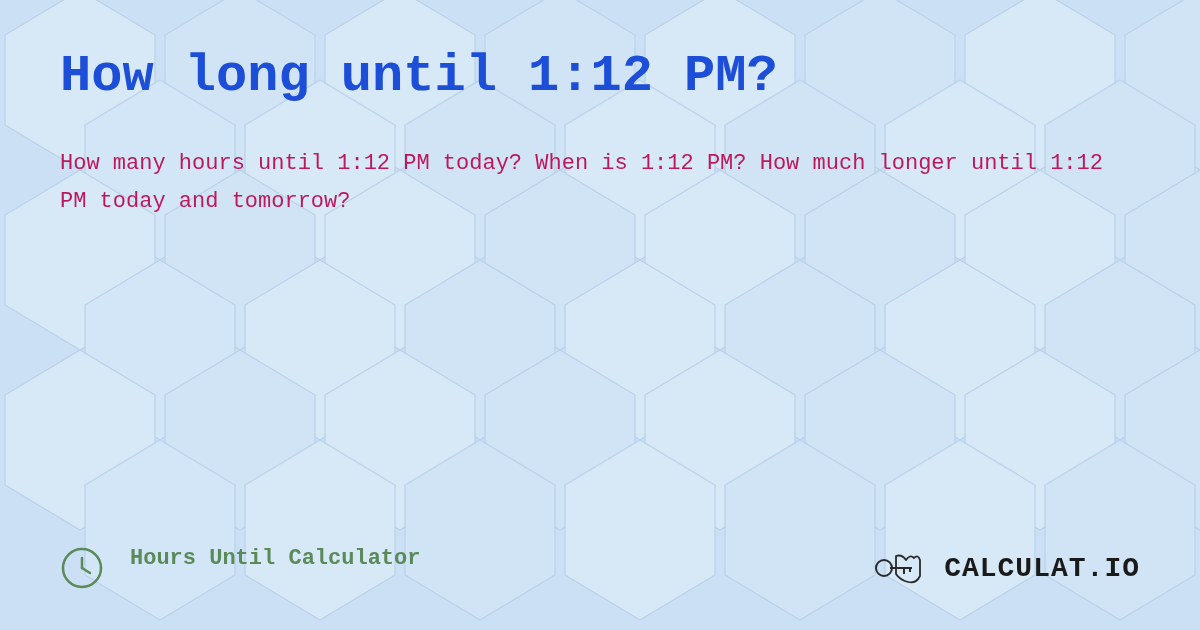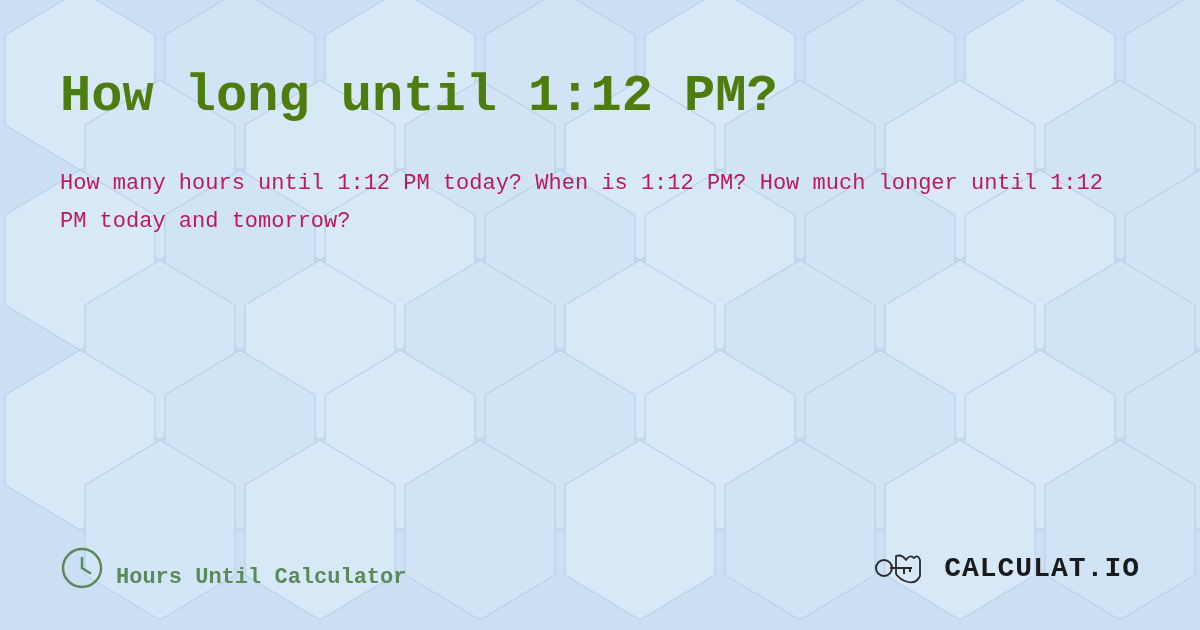--- a/index.html
+++ b/index.html
@@ -35,45 +35,44 @@
       padding: 48px 60px 40px 60px;
       height: 100%;
       display: flex;
       flex-direction: column;
     }
 
     .main-title {
       font-family: 'Courier New', Courier, monospace;
       font-size: 52px;
       font-weight: bold;
-      color: #4d7c0f;
+      color: #1d4ed8;
       margin-bottom: 40px;
       line-height: 1.1;
-      margin-top: 20px;
     }
 
     .description {
       font-family: 'Courier New', Courier, monospace;
       font-size: 22px;
       color: #be185d;
       line-height: 1.7;
       max-width: 1080px;
     }
 
     .footer {
       margin-top: auto;
       display: flex;
       justify-content: space-between;
       align-items: center;
     }
 
     .footer-left {
       display: flex;
-      align-items: flex-end;
-      gap: 12px;
+      align-items: flex-start;
+      gap: 26px;
     }
 
     .clock-icon {
       width: 44px;
       height: 44px;
     }
 
     .footer-label {
       font-family: 'Courier New', Courier, monospace;
       font-size: 22px;

